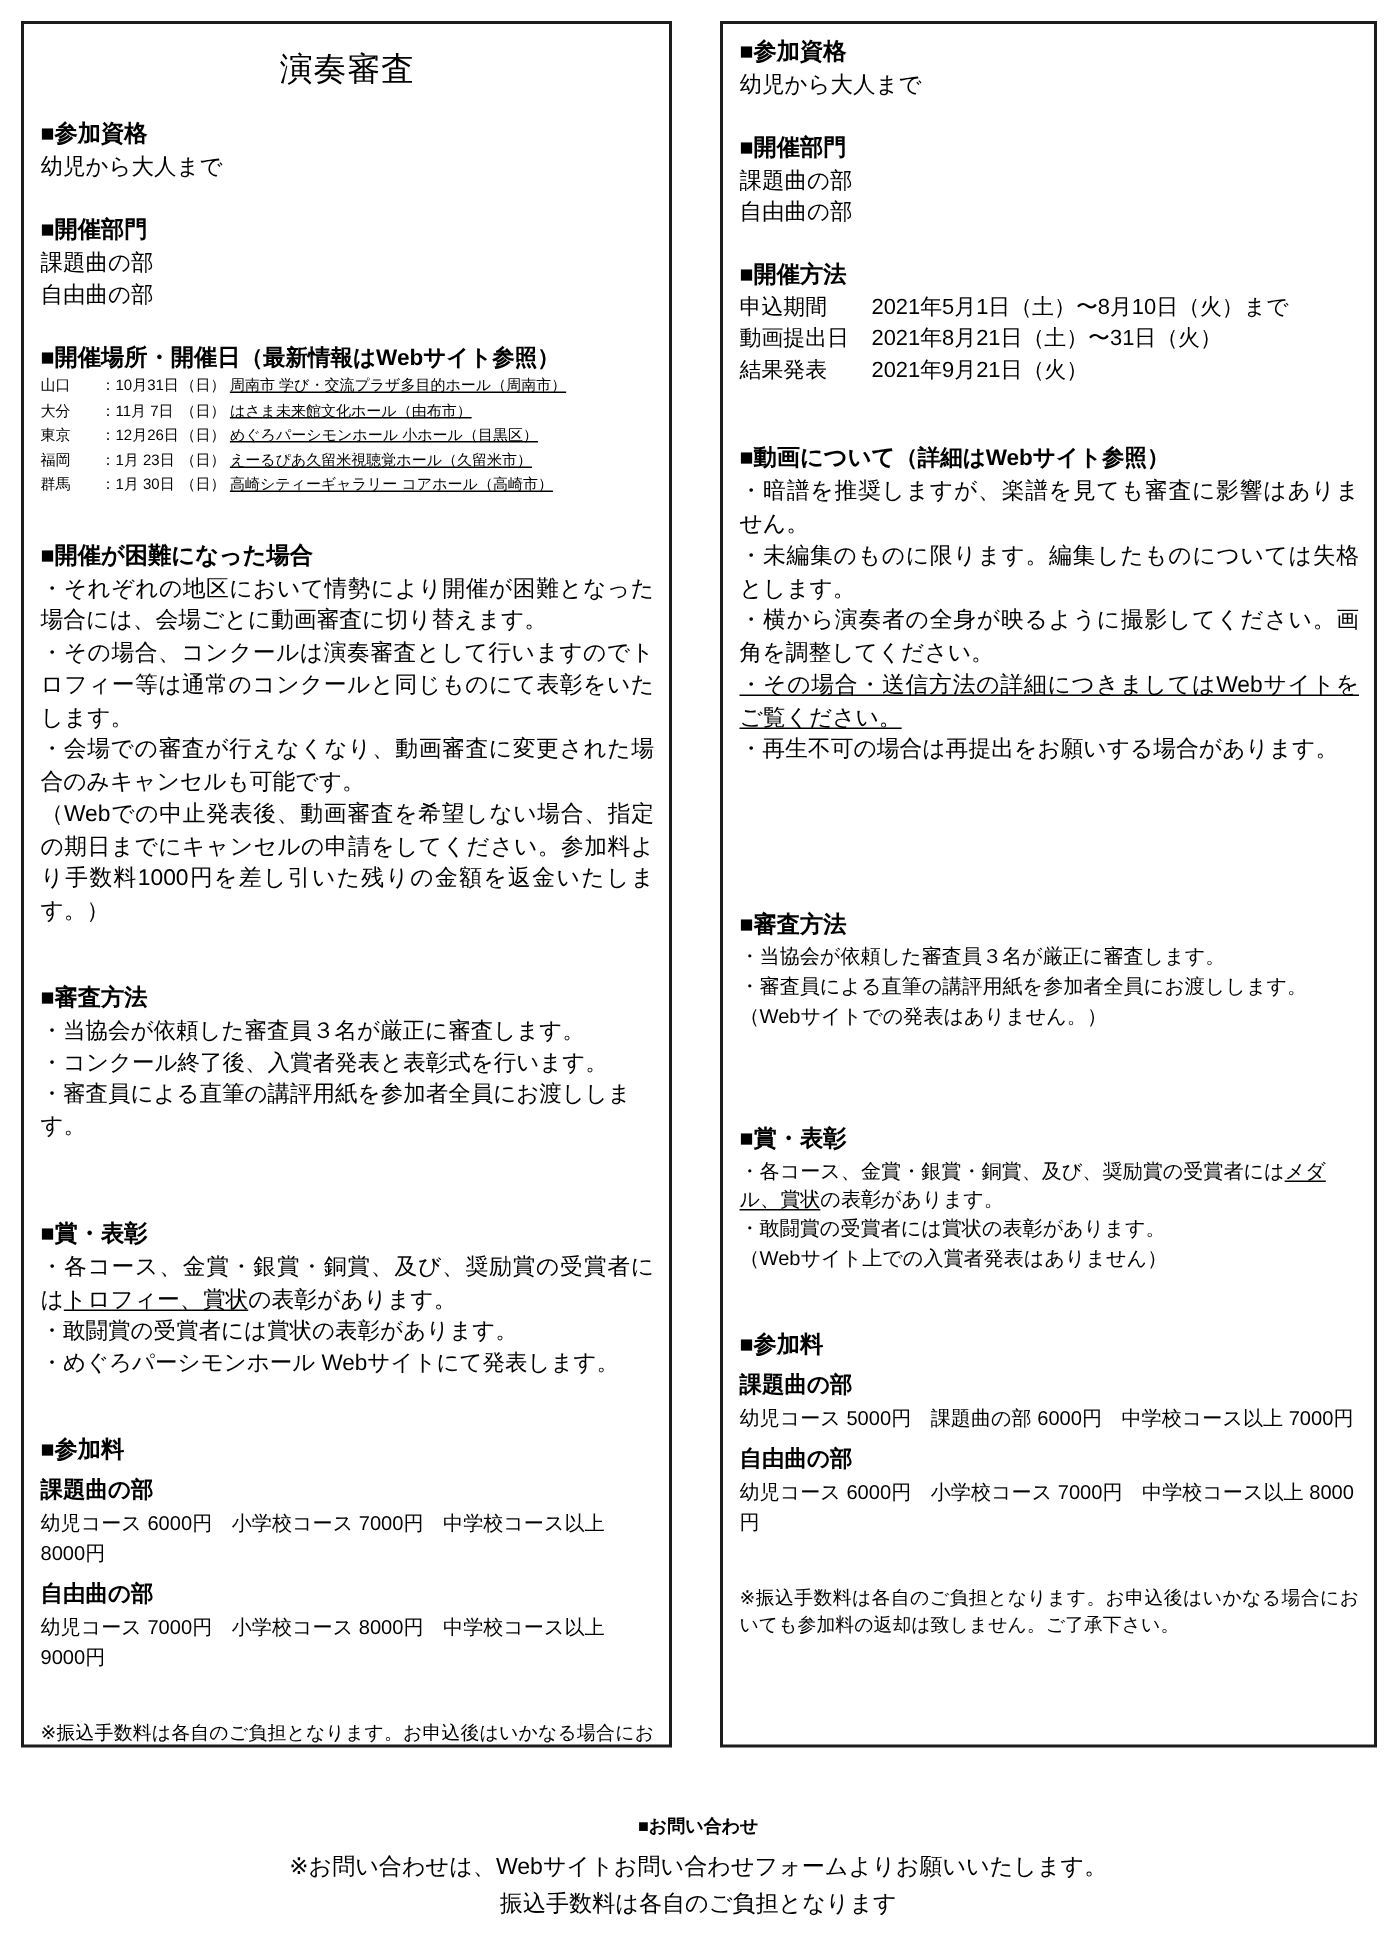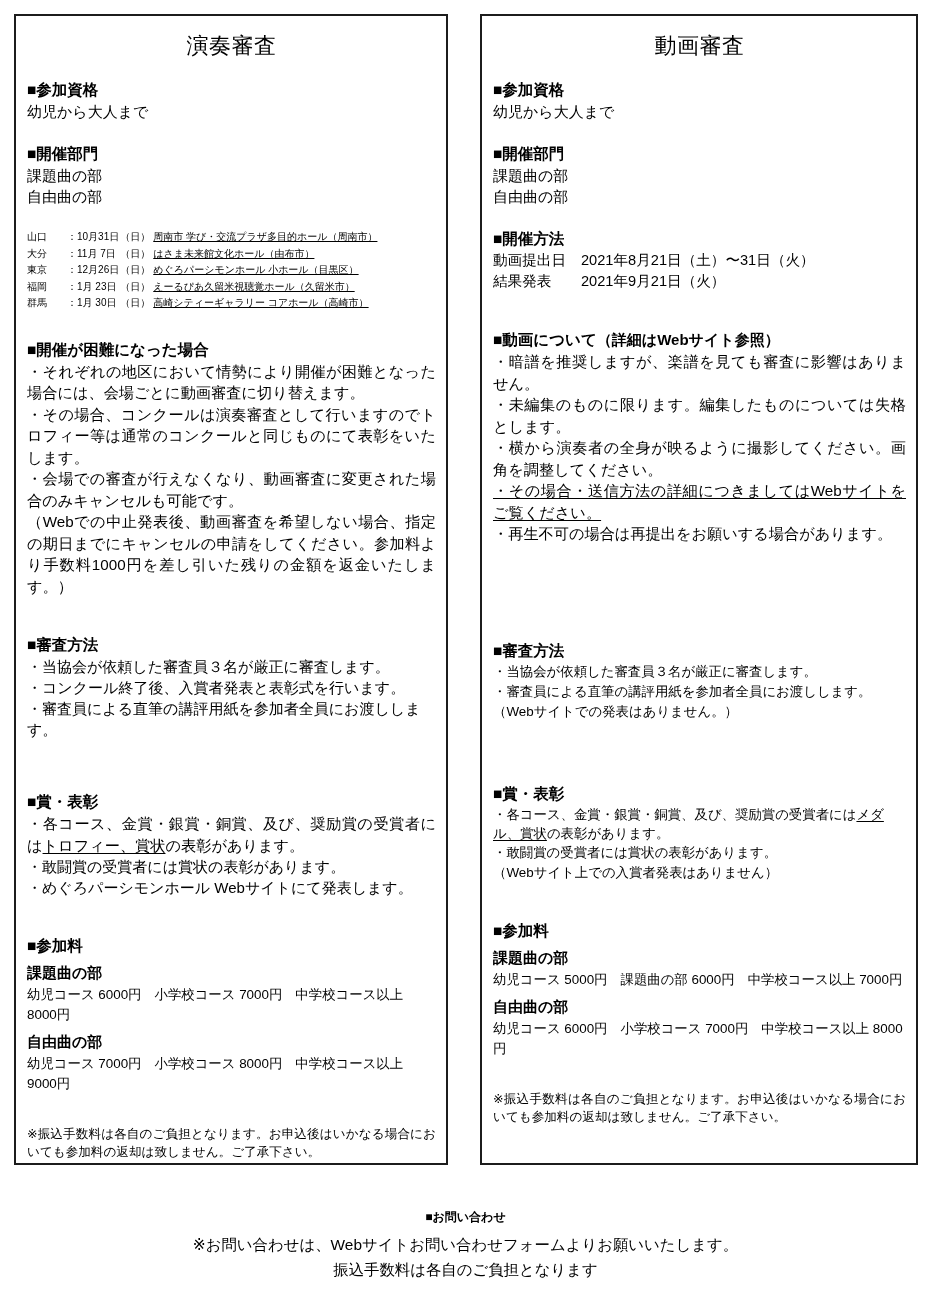--- a/index.html
+++ b/index.html
@@ -163,20 +163,23 @@
 
       <div class="sec sec-tight">
         <div class="hd">■開催部門</div>
         <p class="ln">課題曲の部</p>
         <p class="ln">自由曲の部</p>
       </div>
 
       <div class="spacer-sm"></div>
 
       <div class="sec">
+        <div class="hd">
+          <span>■開催場所・開催日</span><span class="note">（最新情報はWebサイト参照）</span>
+        </div>
         <table class="venues">
           <tbody>
             <tr>
               <td class="pref">山口</td>
               <td class="colon">：</td>
               <td class="date">10月31日</td>
               <td class="dow">（日）</td>
               <td class="hall">周南市 学び・交流プラザ多目的ホール（周南市）</td>
             </tr>
             <tr>
@@ -257,39 +260,39 @@
         <p class="fine">※振込手数料は各自のご負担となります。お申込後はいかなる場合においても参加料の返却は致しません。ご了承下さい。</p>
 
       </div>
 
     </div>
   </section>
 
   <section class="panel panel-right">
     <div class="panel-inner">
 
-      <h1 class="panel-title">動画審査</h1>
 
       <div class="sec sec-tight">
         <div class="hd">■参加資格</div>
         <p class="ln">幼児から大人まで</p>
       </div>
 
       <div class="spacer-sm"></div>
 
       <div class="sec sec-tight">
         <div class="hd">■開催部門</div>
         <p class="ln">課題曲の部</p>
         <p class="ln">自由曲の部</p>
       </div>
 
       <div class="spacer-sm"></div>
 
       <div class="sec">
         <div class="hd">■開催方法</div>
+        <p class="ln sched"><span class="lbl">申込期間</span><span>2021年5月1日（土）〜8月10日（火）まで</span></p>
         <p class="ln sched"><span class="lbl">動画提出日</span><span>2021年8月21日（土）〜31日（火）</span></p>
         <p class="ln sched"><span class="lbl">結果発表</span><span>2021年9月21日（火）</span></p>
       </div>
 
       <div class="spacer-md"></div>
 
       <div class="sec">
         <div class="hd">
           <span>■動画について</span><span class="note">（詳細はWebサイト参照）</span>
         </div>

